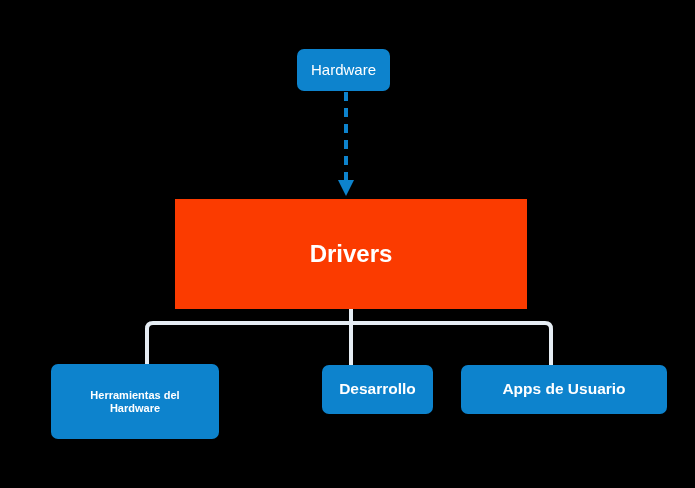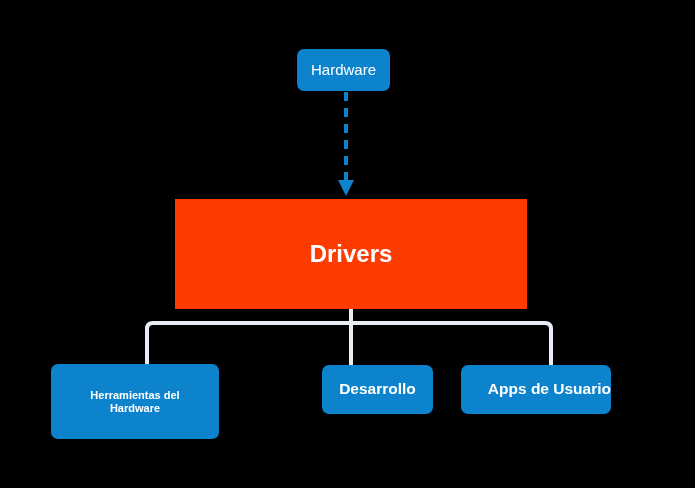--- a/index.html
+++ b/index.html
@@ -74,25 +74,24 @@
     top: 365px;
     width: 111px;
     height: 49px;
     font-size: 15.5px;
     font-weight: bold;
     margin-left: 34px;
   }
   #node-apps {
     left: 461px;
     top: 365px;
-    width: 150px;
+    width: 206px;
     height: 49px;
     font-size: 15.5px;
     font-weight: bold;
-    justify-content: flex-end;
   }
 
   .connector-svg {
     position: absolute;
     left: 0;
     top: 0;
     width: 695px;
     height: 488px;
     pointer-events: none;
   }

